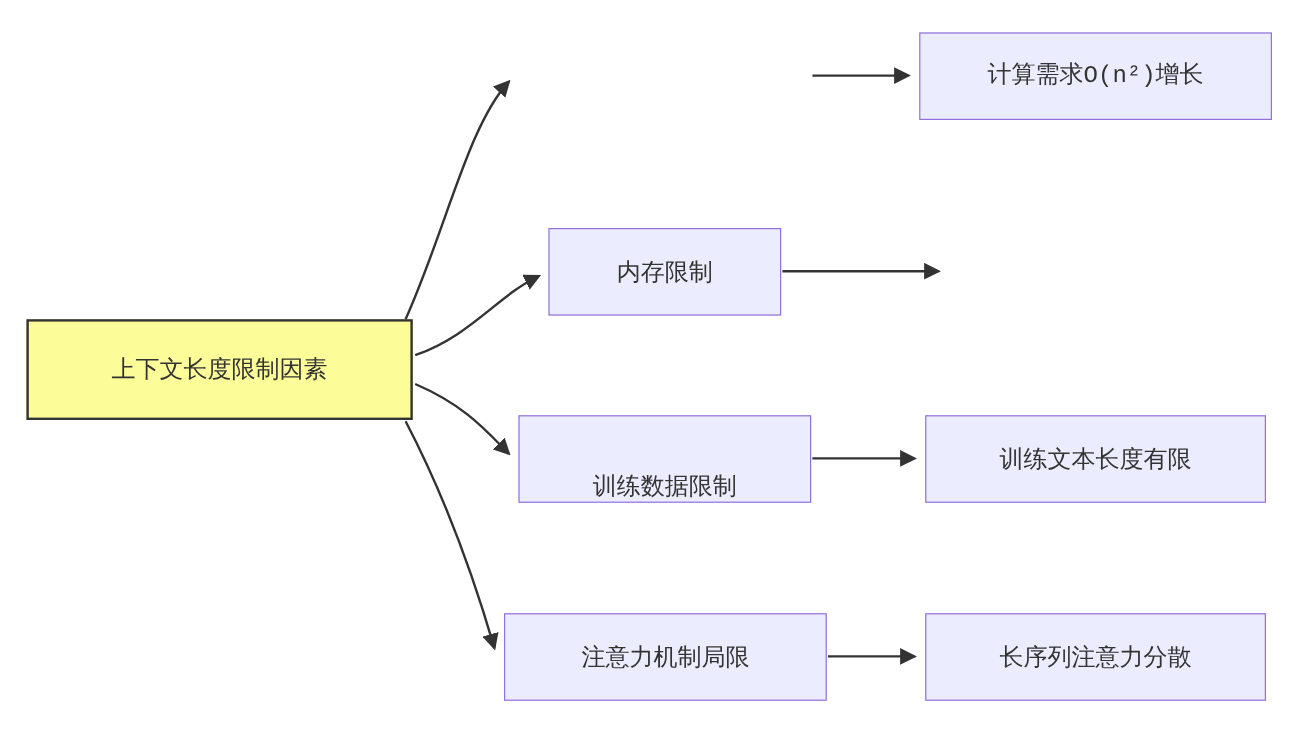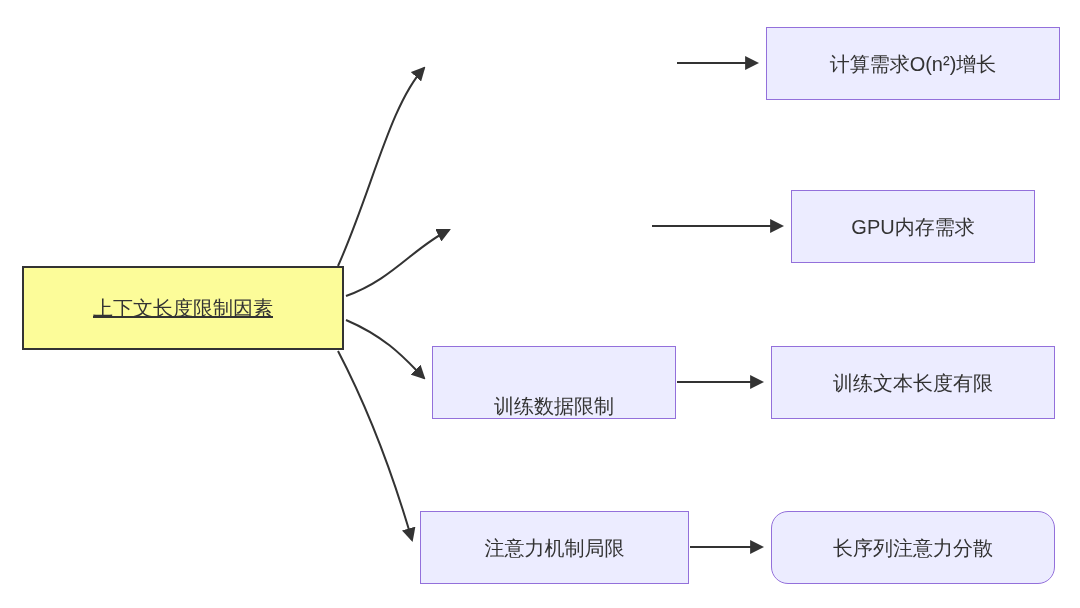--- a/index.html
+++ b/index.html
@@ -23,21 +23,20 @@
     text-align:center;
     font-size:20px;
     line-height:1.2;
     background:var(--node-fill);
     border:1px solid var(--node-border);
   }
   .node.root{
     background:var(--root-fill);
     border:2px solid var(--root-border);
     font-size:20px;
-    text-decoration:underline;
   }
 </style>
 </head>
 <body>
 
 <div class="canvas">
 
   <svg class="edges" viewBox="0 0 1080 608" xmlns="http://www.w3.org/2000/svg" aria-hidden="true">
     <defs>
       <marker id="arrowhead" viewBox="0 0 10 10" refX="8.5" refY="5" markerWidth="7" markerHeight="7" orient="auto-start-reverse">
@@ -51,33 +50,33 @@
     <path d="M 677 63 L 757 63" marker-end="url(#arrowhead)"></path>
     <path d="M 652 226 L 782 226" marker-end="url(#arrowhead)"></path>
     <path d="M 677 382 L 762 382" marker-end="url(#arrowhead)"></path>
     <path d="M 690 547 L 762 547" marker-end="url(#arrowhead)"></path>
   </svg>
 
   <div class="node root" style="left:22px;top:266px;width:322px;height:84px;">
     <span>上下文长度限制因素</span>
   </div>
 
+  <div class="node" style="left:457px;top:190px;width:194px;height:73px;">
+    <span>内存限制</span>
+  </div>
   <div class="node" style="left:432px;top:346px;width:244px;height:73px;align-items:flex-end;">
     <span>训练数据限制</span>
   </div>
   <div class="node" style="left:420px;top:511px;width:269px;height:73px;justify-content:center;">
     <span>注意力机制局限</span>
   </div>
 
-  <div class="node" style="left:766px;top:27px;width:294px;height:73px;">
+  <div class="node" style="left:766px;top:27px;width:294px;height:73px;font-family:Liberation Mono, monospace;">
     <span>计算需求O(n²)增长</span>
-  </div>
-  <div class="node" style="left:791px;top:190px;width:244px;height:73px;">
-    <span>GPU内存需求</span>
   </div>
   <div class="node" style="left:771px;top:346px;width:284px;height:73px;">
     <span>训练文本长度有限</span>
   </div>
-  <div class="node" style="left:771px;top:511px;width:284px;height:73px;border-radius:17px;">
+  <div class="node" style="left:771px;top:511px;width:284px;height:73px;">
     <span>长序列注意力分散</span>
   </div>
 
 </div>
 
 </body></html>

